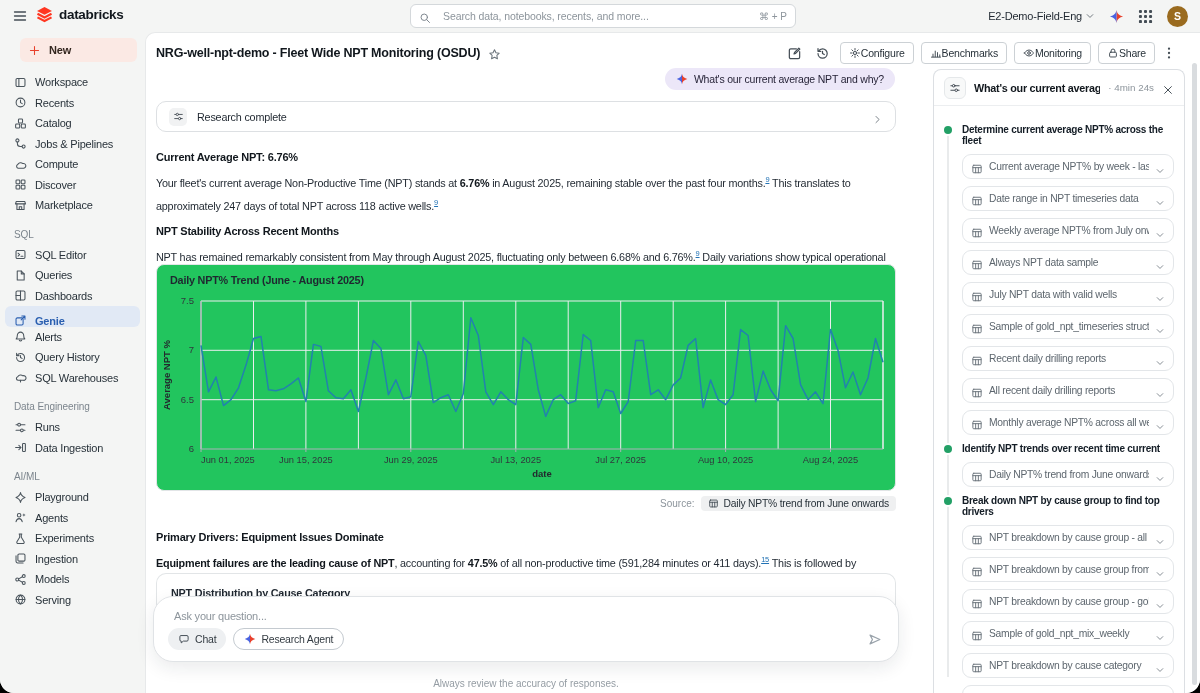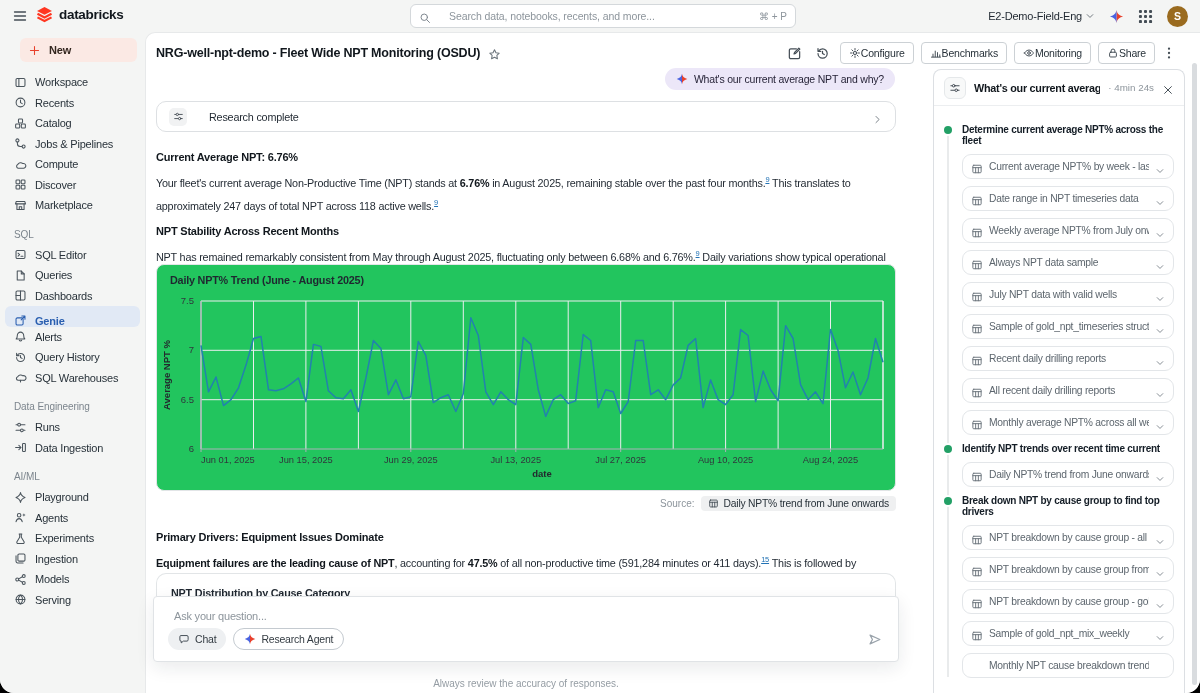--- a/index.html
+++ b/index.html
@@ -6,21 +6,21 @@
   body{width:1200px;height:693px;font-family:"Liberation Sans",sans-serif;-webkit-font-smoothing:antialiased;}
   *{box-sizing:border-box;}
   .window{position:relative;width:1200px;height:693px;background:#f4f5f4;border-radius:0 0 14px 14px;overflow:hidden;color:#1f2730;}
 
   
   .topbar{position:absolute;top:0;left:0;right:0;height:32px;background:#f4f5f4;}
   .hamburger{position:absolute;left:12px;top:8px;width:16px;height:16px;color:#444d55;cursor:pointer;}
   .logo{position:absolute;left:36px;top:6px;display:flex;align-items:center;gap:6px;}
   .logo-mark{width:17px;height:17px;display:inline-block;}
   .logo-text{font-weight:bold;font-size:13.5px;letter-spacing:-.3px;color:#11171d;}
-  .searchbar{position:absolute;left:410px;top:4px;width:386px;height:24px;background:#fff;border:1px solid #d4d8db;border-radius:6px;display:flex;align-items:center;padding:0 8px;gap:16px;}
+  .searchbar{position:absolute;left:410px;top:4px;width:386px;height:24px;background:#fff;border:1px solid #d4d8db;border-radius:6px;display:flex;align-items:center;padding:0 8px;gap:10px;}
   .sb-icon{width:12px;height:12px;color:#7c858d;flex:0 0 auto;}
   .sb-input{flex:1;border:none;outline:none;background:transparent;font-size:10.5px;letter-spacing:-.1px;color:#333;font-family:inherit;}
   .sb-input::placeholder{color:#8d959c;}
   .sb-short{font-size:10px;color:#8d959c;}
   .top-right{position:absolute;right:12px;top:0;height:32px;display:flex;align-items:center;gap:14px;}
   .ws{display:flex;align-items:center;gap:3px;font-size:11px;letter-spacing:-.2px;color:#1f2730;cursor:pointer;}
   .ws .chev{width:10px;height:10px;color:#555e66;}
   .tb-ic{width:15px;height:15px;color:#444d55;cursor:pointer;}
   .avatar{width:21px;height:21px;border-radius:50%;background:#9a6b1f;color:#fff;font-size:10.5px;font-weight:bold;display:flex;align-items:center;justify-content:center;cursor:pointer;}
 
@@ -41,21 +41,21 @@
   .title-star{width:13px;height:13px;color:#6b747c;margin-left:8px;cursor:pointer;}
   .title-actions{margin-left:auto;display:flex;align-items:center;gap:7px;}
   .icon-only{width:15px;height:15px;color:#444d55;cursor:pointer;margin:0 3px;}
   .btn{display:flex;align-items:center;height:22px;padding:0 8px;border:1px solid #ccd1d5;border-radius:4px;background:#fff;font-size:10.5px;letter-spacing:-.2px;color:#28323a;cursor:pointer;}
   .btn .bic{width:12px;height:12px;color:#444d55;}
   .kebab{width:14px;height:14px;color:#444d55;cursor:pointer;}
 
   .q-pill{position:absolute;top:35px;right:305px;height:22px;background:#ece7f8;border-radius:12px;display:flex;align-items:center;gap:6px;padding:0 11px;font-size:10.5px;letter-spacing:-.2px;color:#221f33;}
   .q-pill .qic{width:12px;height:12px;}
 
-  .research-card{position:absolute;left:10px;top:68px;width:740px;height:31px;border:1px solid #dde0e3;border-radius:10px;display:flex;align-items:center;padding:0 12px;gap:22px;background:#fff;cursor:pointer;}
+  .research-card{position:absolute;left:10px;top:68px;width:740px;height:31px;border:1px solid #dde0e3;border-radius:10px;display:flex;align-items:center;padding:0 12px;gap:10px;background:#fff;cursor:pointer;}
   .rc-ic{width:18px;height:18px;border-radius:5px;background:#f1f2f3;display:flex;align-items:center;justify-content:center;color:#424a52;}
   .rc-ic svg{width:11px;height:11px;}
   .rc-label{font-size:10.8px;letter-spacing:-.2px;color:#1f2730;}
   .rc-chev{margin-left:auto;width:11px;height:11px;color:#6b747c;}
 
   .text-flow{position:absolute;left:10px;top:108px;width:742px;}
   .sec-h{font-size:11px;font-weight:bold;letter-spacing:-.2px;margin:10px 0 7px 0;color:#11171d;}
   .para{font-size:10.8px;letter-spacing:-.2px;line-height:19px;margin:0 0 6px 0;color:#1f2730;}
   .para b{color:#11171d;}
   sup.fn{color:#2272b4;font-size:7.5px;text-decoration:underline;cursor:pointer;}
@@ -66,21 +66,21 @@
 
   .source-row{position:absolute;left:10px;top:463px;width:740px;display:flex;justify-content:flex-end;align-items:center;gap:6px;}
   .source-label{font-size:10px;color:#8d959c;}
   .source-pill{display:flex;align-items:center;gap:5px;background:#eff0f1;border-radius:4px;padding:2px 7px;font-size:10.3px;letter-spacing:-.2px;color:#28323a;cursor:pointer;}
   .source-pill .spic{width:11px;height:11px;color:#444d55;}
 
   .drivers-flow{position:absolute;left:10px;top:488px;width:742px;}
   .next-card{position:absolute;left:10px;top:540px;width:740px;height:50px;border:1px solid #e2e5e7;border-radius:10px 10px 0 0;border-bottom:none;background:#fff;overflow:hidden;}
   .next-title{padding:13px 0 0 14px;font-size:10.8px;font-weight:bold;letter-spacing:-.2px;color:#1f2730;}
 
-  .ask-card{position:absolute;left:7px;top:563px;width:746px;height:66px;background:#fff;border:1px solid #e0e3e6;border-radius:4px;box-shadow:0 6px 18px rgba(20,30,40,.09);z-index:5;}
+  .ask-card{position:absolute;left:7px;top:563px;width:746px;height:66px;background:#fff;border:1px solid #e0e3e6;border-radius:20px;box-shadow:0 6px 18px rgba(20,30,40,.09);z-index:5;}
   .ask-input{position:absolute;left:18px;top:12px;right:18px;border:none;outline:none;font-size:11px;letter-spacing:-.2px;color:#333;font-family:inherit;background:transparent;}
   .ask-input::placeholder{color:#8d959c;}
   .ask-modes{position:absolute;left:14px;bottom:11px;display:flex;align-items:center;gap:7px;}
   .mode-pill{display:flex;align-items:center;gap:5px;height:22px;padding:0 10px;border-radius:12px;font-size:10.5px;letter-spacing:-.2px;color:#333b42;cursor:pointer;}
   .mode-chat{background:#eef0f2;}
   .mode-agent{background:#fff;border:1px solid #c4cad0;}
   .mode-pill .mic{width:12px;height:12px;color:#444d55;}
   .send-btn{position:absolute;right:16px;bottom:14px;width:15px;height:15px;color:#9aa3ab;cursor:pointer;}
   .footer-note{position:absolute;left:0;top:645px;width:760px;text-align:center;font-size:10px;color:#959da4;}
 
@@ -657,20 +657,30 @@
             <span class="tic"><svg viewBox="0 0 16 16" width="100%" height="100%" fill="none" stroke="currentColor" stroke-width="1.3" stroke-linecap="round" stroke-linejoin="round">
                 <rect x="2.5" y="3" width="11" height="10" rx="1.2"></rect>
                 <path d="M2.5 6.2h11M6.2 6.2V13M9.8 6.2V13"></path>
               </svg></span>
             <span class="plabel">Sample of gold_npt_mix_weekly</span>
             <span class="pchev"><svg viewBox="0 0 16 16" width="100%" height="100%" fill="none" stroke="currentColor" stroke-width="1.3" stroke-linecap="round" stroke-linejoin="round">
                 <path d="M3.5 5.8L8 10.3l4.5-4.5"></path>
               </svg></span>
           </div>
           <div class="pitem">
+            <span class="tic"><svg viewBox="0 0 16 16" width="100%" height="100%" fill="none" stroke="currentColor" stroke-width="1.3" stroke-linecap="round" stroke-linejoin="round">
+                <rect x="2.5" y="3" width="11" height="10" rx="1.2"></rect>
+                <path d="M2.5 6.2h11M6.2 6.2V13M9.8 6.2V13"></path>
+              </svg></span>
+            <span class="plabel">NPT breakdown by cause category</span>
+            <span class="pchev"><svg viewBox="0 0 16 16" width="100%" height="100%" fill="none" stroke="currentColor" stroke-width="1.3" stroke-linecap="round" stroke-linejoin="round">
+                <path d="M3.5 5.8L8 10.3l4.5-4.5"></path>
+              </svg></span>
+          </div>
+          <div class="pitem">
             <span class="tic"></span>
             <span class="plabel">Monthly NPT cause breakdown trend</span>
             <span class="pchev"></span>
           </div>
         </div>
     </aside>
 
     <div class="page-scrollbar"></div>
   </div>
 </div>

